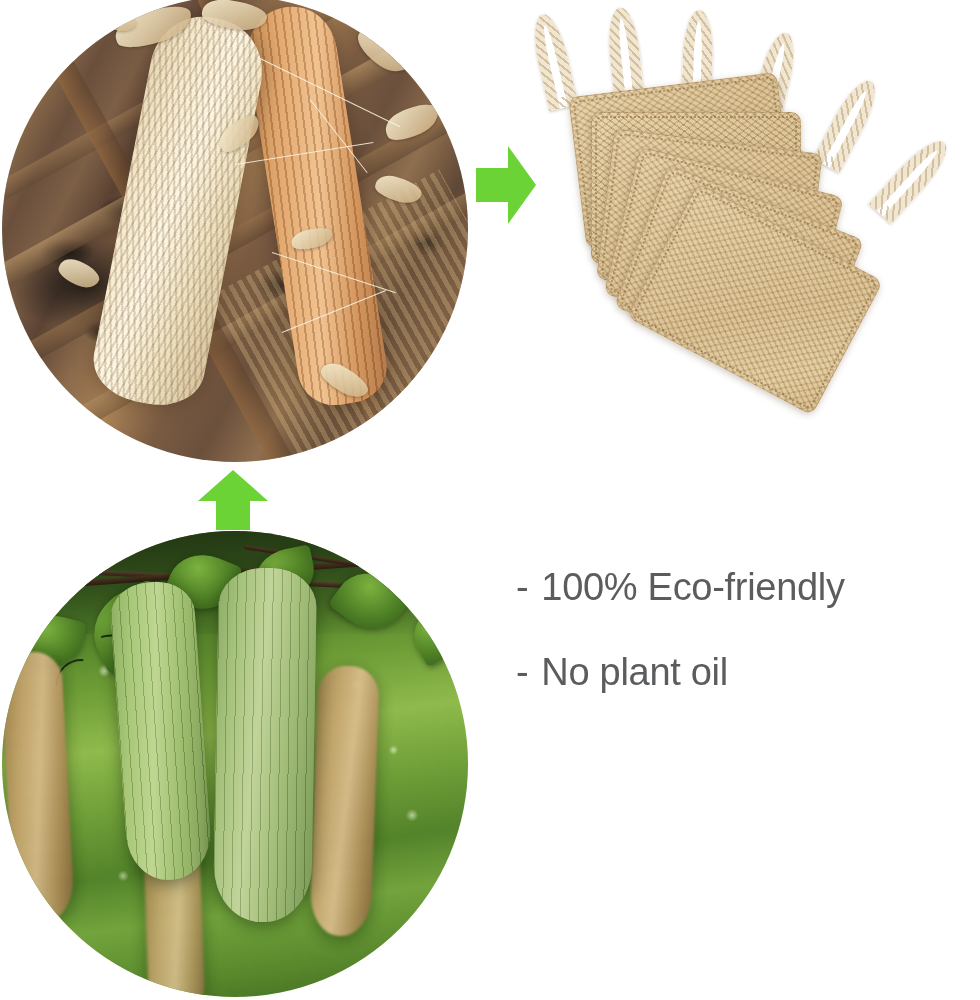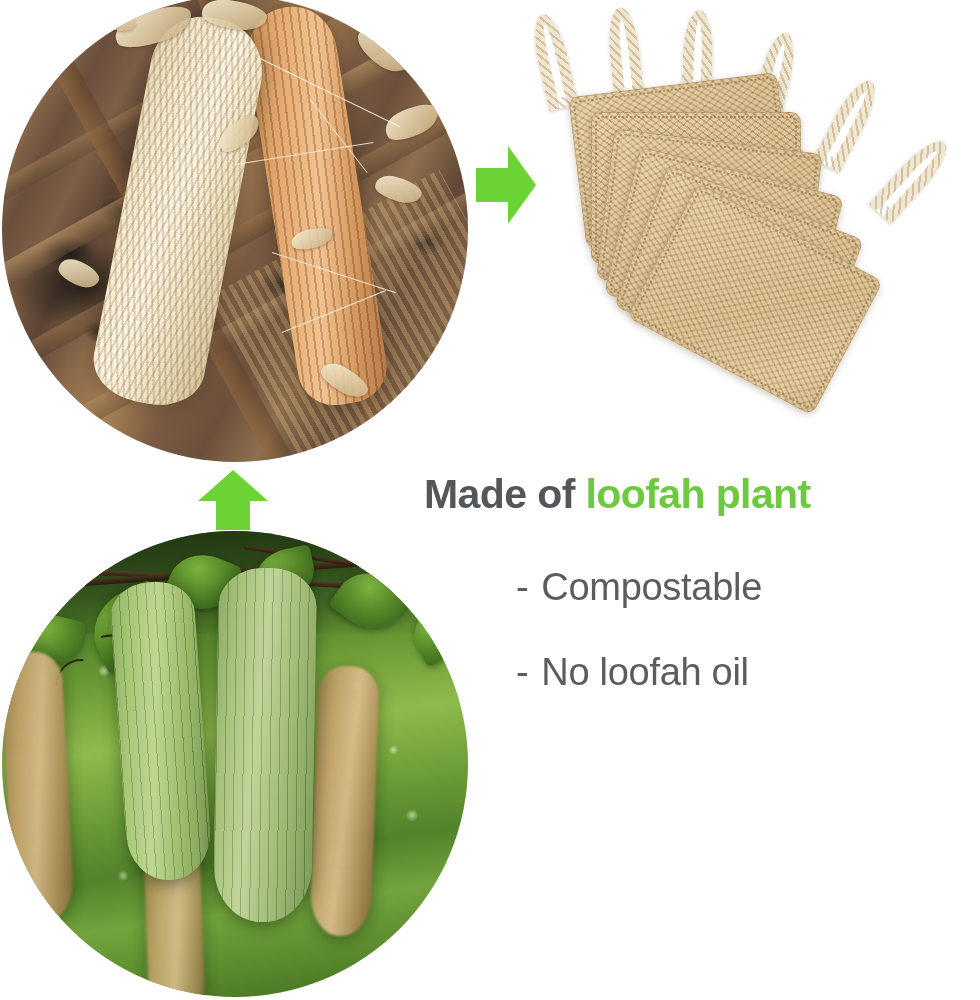--- a/index.html
+++ b/index.html
@@ -313,26 +313,23 @@
   </div>
 
   <svg class="arrow" style="left:476px; top:146px;" width="60" height="78" viewBox="0 0 60 78">
     <polygon points="0,22 32,22 32,0 60,39 32,78 32,56 0,56" fill="#6CD337"></polygon>
   </svg>
 
   <svg class="arrow" style="left:198px; top:470px;" width="70" height="60" viewBox="0 0 70 60">
     <polygon points="35,0 70,31 52,31 52,60 18,60 18,31 0,31" fill="#6CD337"></polygon>
   </svg>
 
-  <div id="headline">
-    <span class="grey">Made of </span><span class="green">loofah plant</span>
-  </div>
 
   <div id="bullets">
     <div class="bullet">
-      <span class="dash">-</span><span>Compostable</span>
+      <span class="dash">-</span><span>100% Eco-friendly</span>
     </div>
     <div class="bullet">
-      <span class="dash">-</span><span>No loofah oil</span>
+      <span class="dash">-</span><span>No plant oil</span>
     </div>
   </div>
 
 </div>
 
 </body></html>

